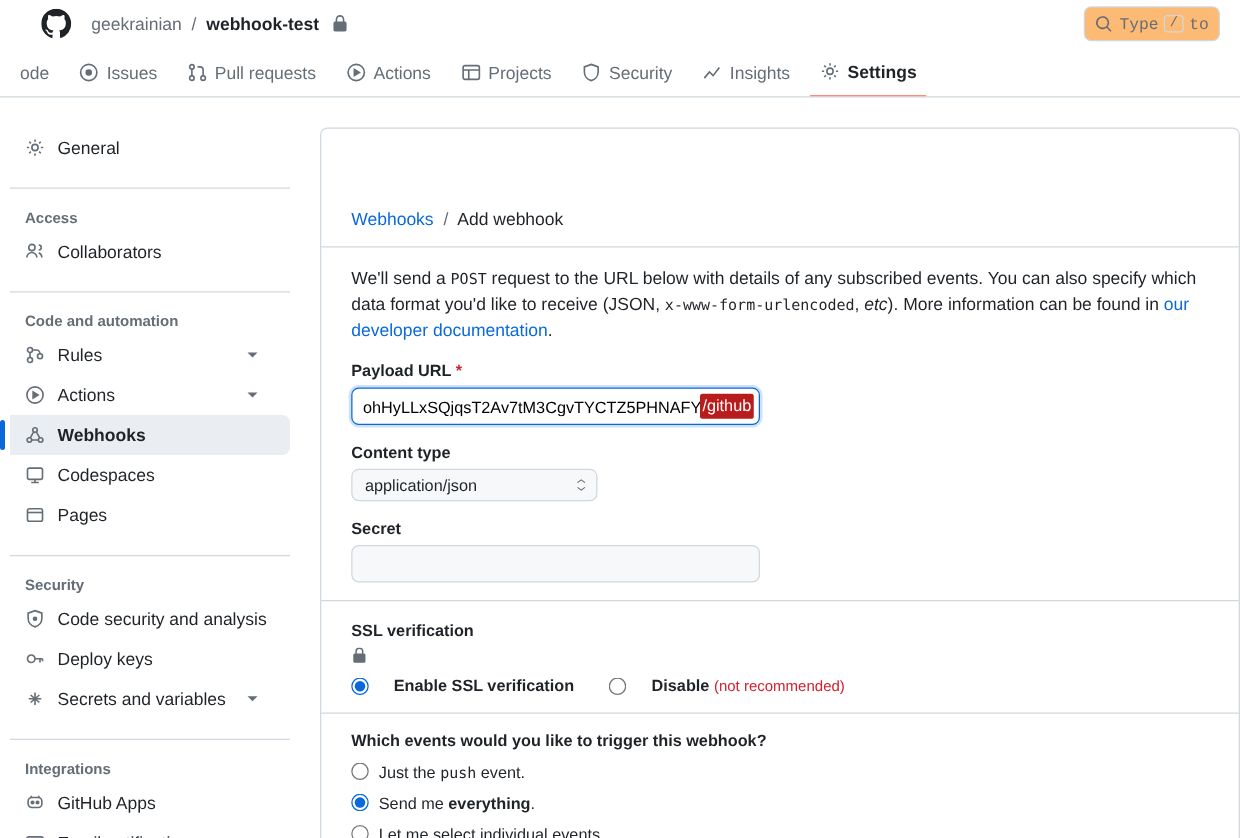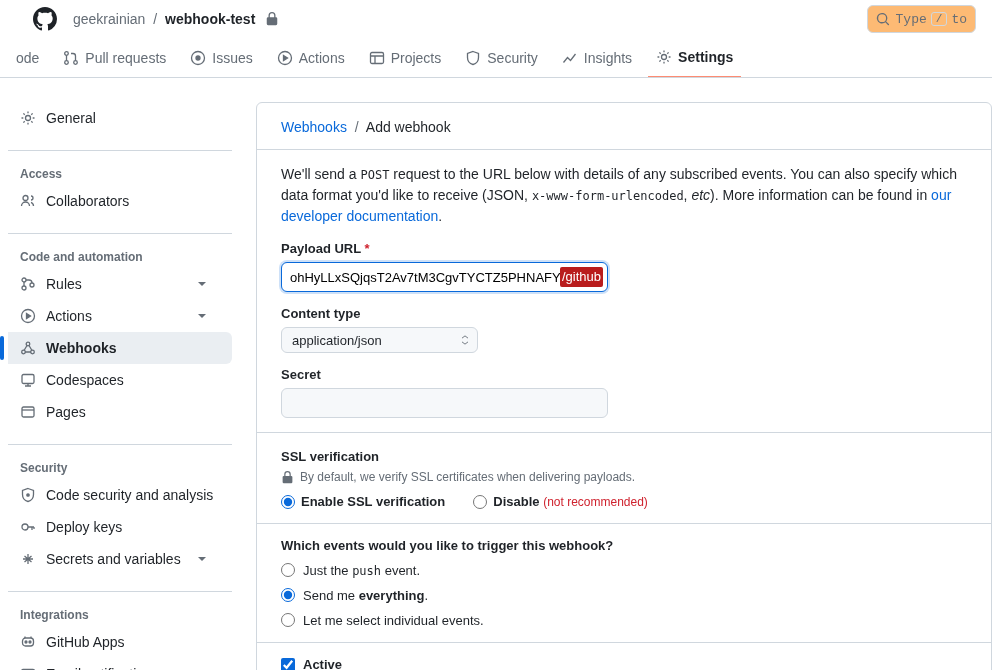--- a/index.html
+++ b/index.html
@@ -28,21 +28,21 @@
 .sn-group { margin-bottom: 16px; }
 .sn-group h3 { font-size: 12px; font-weight: 600; color: #656d76; padding: 8px 12px 4px 12px; }
 .sn-item { display: flex; align-items: center; height: 32px; padding: 0 12px; font-size: 14px; color: #1f2328; border-radius: 6px; cursor: pointer; }
 .sn-item svg { width: 16px; height: 16px; margin-right: 10px; color: #656d76; }
 .sn-item .chev { margin-left: auto; }
 .sn-item.active { position: relative; background: #eaeef2; font-weight: 600; border-radius: 0 6px 6px 0; }
 .sn-item.active::before { content: ""; position: absolute; left: -8px; top: 4px; bottom: 4px; width: 4px; background: #0969da; border-radius: 2px; }
 .sn-sep { border: none; border-top: 1px solid #d0d7de; margin: 8px 0; }
 
 .main { flex: 1; min-width: 0; border: 1px solid #d0d7de; border-radius: 6px; padding: 16px 24px 24px 24px; }
-.breadcrumb { font-size: 14px; margin-bottom: 12px; }
+.breadcrumb { font-size: 14px; margin-bottom: 12px; margin-top: 48px; }
 .breadcrumb .sep { color: #656d76; margin: 0 4px; }
 .section-sep { border: none; border-top: 1px solid #d0d7de; margin: 14px -24px; }
 
 .intro { font-size: 14px; color: #1f2328; line-height: 1.5; }
 code { font-family: ui-monospace, SFMono-Regular, Menlo, monospace; font-size: 12px; }
 
 .field { margin-top: 14px; }
 .field-label { font-size: 13px; font-weight: 600; color: #1f2328; display: block; margin-bottom: 6px; }
 .req { color: #cf222e; }
 
@@ -53,21 +53,21 @@
 .select { width: 197px; height: 26px; border: 1px solid #d0d7de; border-radius: 6px; background: #f6f8fa; padding: 0 24px 0 10px; font-size: 13px; position: relative; display: flex; align-items: center; cursor: pointer; }
 .select svg { position: absolute; right: 6px; top: 50%; transform: translateY(-50%); width: 12px; height: 12px; color: #656d76; }
 
 .secret-input { width: 327px; height: 30px; border: 1px solid #d0d7de; border-radius: 6px; background: #f6f8fa; padding: 0 8px; }
 
 .ssl-head { font-size: 13px; font-weight: 600; margin-top: 16px; }
 .ssl-note { font-size: 12px; color: #656d76; margin-top: 6px; display: flex; align-items: center; }
 .ssl-note svg { width: 13px; height: 13px; margin-right: 6px; }
 
 .radio-row { display: flex; align-items: center; gap: 28px; margin-top: 10px; font-size: 13px; }
-.radio-row label { display: flex; align-items: center; gap: 6px; cursor: pointer; }
+.radio-row label { display: flex; align-items: center; gap: 20px; cursor: pointer; }
 .radio-row b { font-weight: 600; }
 .not-rec { color: #cf222e; font-size: 12px; }
 
 .events-head { font-size: 13px; font-weight: 600; margin-top: 4px; }
 .ev-opt { display: flex; gap: 8px; margin-top: 10px; font-size: 13px; cursor: pointer; }
 .ev-opt code { font-size: 12px; }
 
 .active-row { display: flex; align-items: center; gap: 8px; margin-top: 4px; font-size: 13px; }
 
 input[type=radio], input[type=checkbox] { accent-color: #0969da; width: 14px; height: 14px; }
@@ -98,33 +98,33 @@
     <span>to</span>
   </div>
 </div>
 
 <div class="repo-nav">
   <div class="tab cut">
       <span>ode</span>
     </div>
   <div class="tab">
       <svg viewBox="0 0 16 16" fill="none" stroke="currentColor" stroke-width="1.3">
+        <circle cx="8" cy="8" r="6.5"></circle>
+        <circle cx="8" cy="8" r="2" fill="currentColor"></circle>
+      </svg>
+      <span>Issues</span>
+    </div>
+  <div class="tab">
+      <svg viewBox="0 0 16 16" fill="none" stroke="currentColor" stroke-width="1.3">
         <circle cx="3.5" cy="3.5" r="1.8"></circle>
         <circle cx="3.5" cy="12.5" r="1.8"></circle>
         <circle cx="12.5" cy="12.5" r="1.8"></circle>
         <path d="M3.5 5.3v5.4M8 3.5h2a2.5 2.5 0 012.5 2.5v4.7"></path>
       </svg>
       <span>Pull requests</span>
-    </div>
-  <div class="tab">
-      <svg viewBox="0 0 16 16" fill="none" stroke="currentColor" stroke-width="1.3">
-        <circle cx="8" cy="8" r="6.5"></circle>
-        <circle cx="8" cy="8" r="2" fill="currentColor"></circle>
-      </svg>
-      <span>Issues</span>
     </div>
   <div class="tab">
       <svg viewBox="0 0 16 16" fill="none" stroke="currentColor" stroke-width="1.3">
         <circle cx="8" cy="8" r="6.5"></circle>
         <path d="M6.5 5.5l4 2.5-4 2.5z" fill="currentColor"></path>
       </svg>
       <span>Actions</span>
     </div>
   <div class="tab">
       <svg viewBox="0 0 16 16" fill="none" stroke="currentColor" stroke-width="1.3">
@@ -310,21 +310,20 @@
       <input class="secret-input" style="">
     </div>
 
     <hr class="section-sep">
 
     <div class="ssl-head">SSL verification</div>
     <div class="ssl-note">
       <svg viewBox="0 0 16 16" fill="currentColor">
           <path d="M4 6V4a4 4 0 118 0v2h.5A1.5 1.5 0 0114 7.5v6A1.5 1.5 0 0112.5 15h-9A1.5 1.5 0 012 13.5v-6A1.5 1.5 0 013.5 6H4zm1.5 0h5V4a2.5 2.5 0 00-5 0v2z"></path>
         </svg>
-      <span>By default, we verify SSL certificates when delivering payloads.</span>
     </div>
     <div class="radio-row">
       <label>
           <input type="radio" name="ssl" checked="" style=""> 
           <b>Enable SSL verification</b>
         </label>
       <label>
           <input type="radio" name="ssl" style=""> 
           <span><b>Disable</b> <span class="not-rec">(not recommended)</span></span>
         </label>

